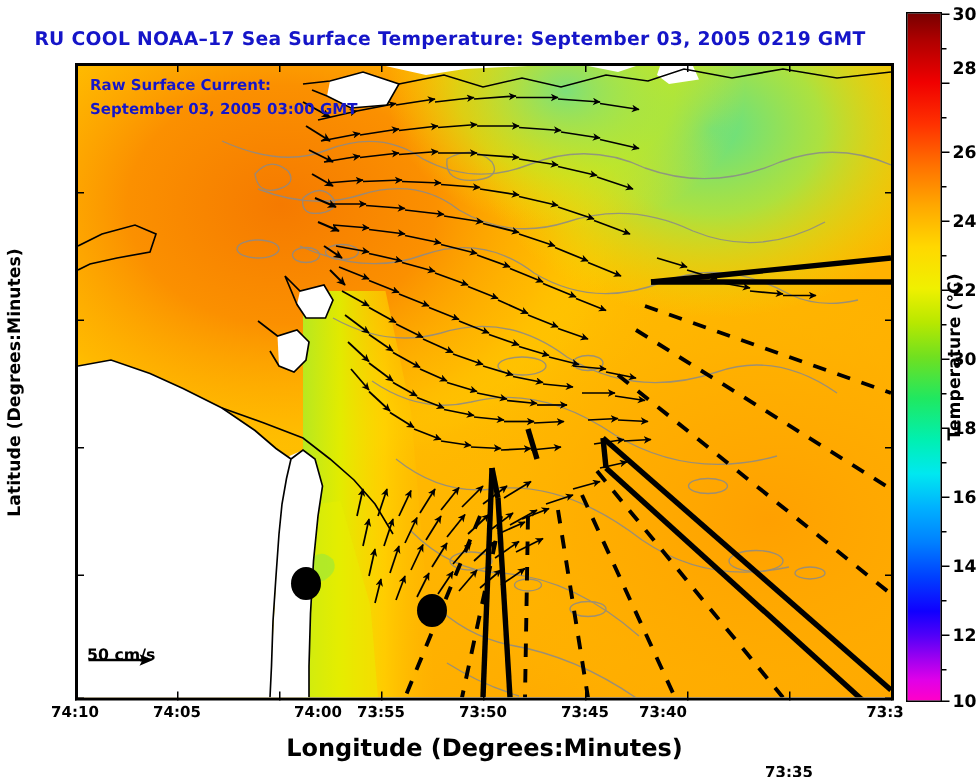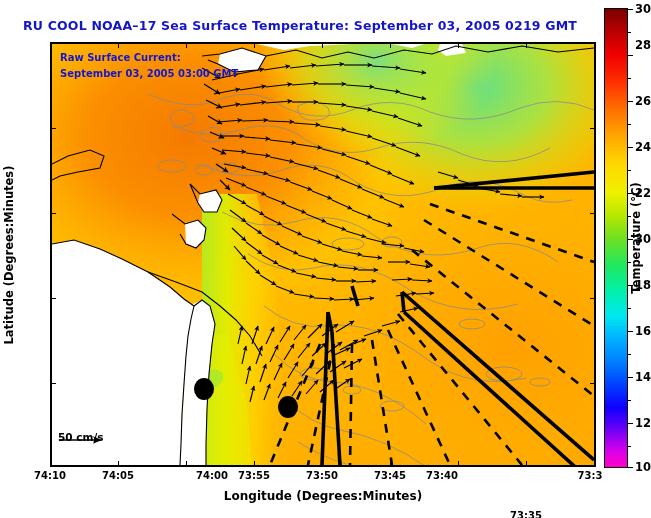--- a/index.html
+++ b/index.html
@@ -31,21 +31,21 @@
   .tickx{position:absolute;width:1px;height:6px;background:#000;top:42px;}
   .tickxb{position:absolute;width:1px;height:6px;background:#000;top:461px;}
   .ticky{position:absolute;height:1px;width:6px;background:#000;left:50px;}
   .tickyr{position:absolute;height:1px;width:6px;background:#000;left:590px;}
 
   .xlab{position:absolute;top:470px;font-size:10px;color:#000;font-weight:bold;
         transform:translateX(-50%);white-space:nowrap;}
   .ytext{position:absolute;left:2px;top:255px;font-size:11.5px;color:#000;
          font-weight:bold;white-space:nowrap;transform-origin:0 0;
          transform:rotate(-90deg) translate(-50%,0);}
-  .xtext{position:absolute;left:323px;top:489px;font-size:12px;color:#000;
+  .xtext{position:absolute;left:323px;top:489px;font-size:16px;color:#000;
          font-weight:bold;white-space:nowrap;transform:translateX(-50%);}
 
   
   #cbar{position:absolute;left:604px;top:8px;width:24px;height:460px;
         border:1px solid #000;box-sizing:border-box;
         background:linear-gradient(to top,
           #ff00c8 0%, #e000e8 3%, #a000f0 6%, #5000f8 9.5%,
           #1000ff 13%, #0040ff 18%, #0080ff 23%, #00b0ff 28%,
           #00e8f0 33%, #00f0b0 38%, #20e860 44%,
           #70e020 50%, #b8e800 55%, #f0f000 60%,

